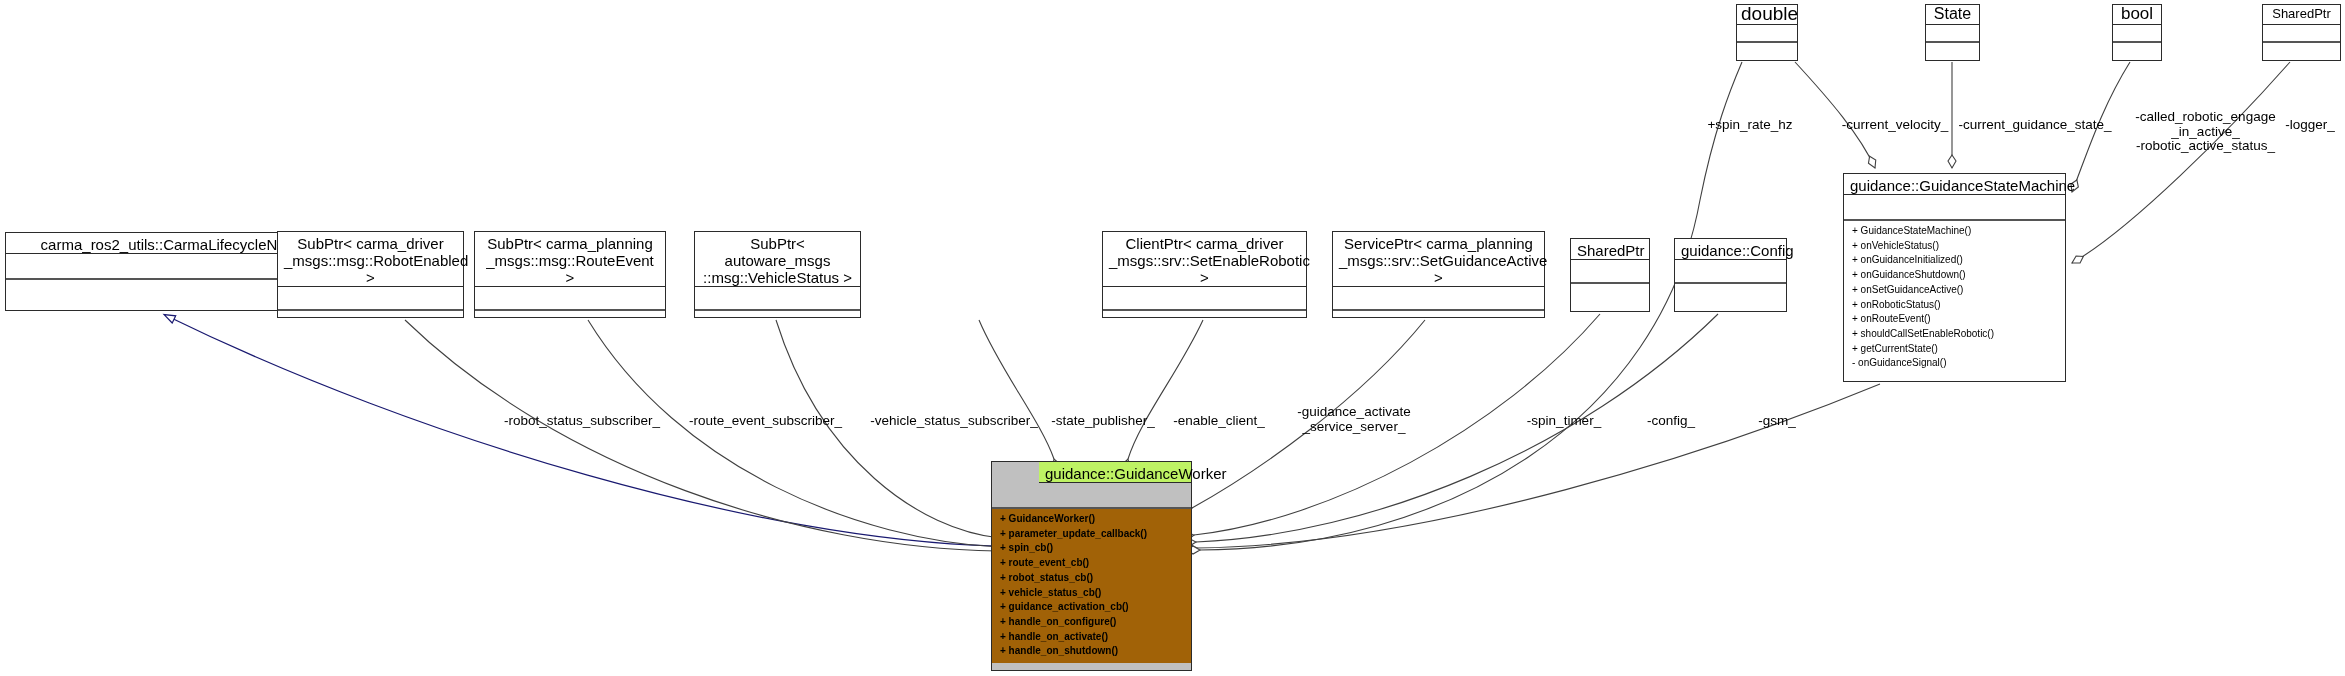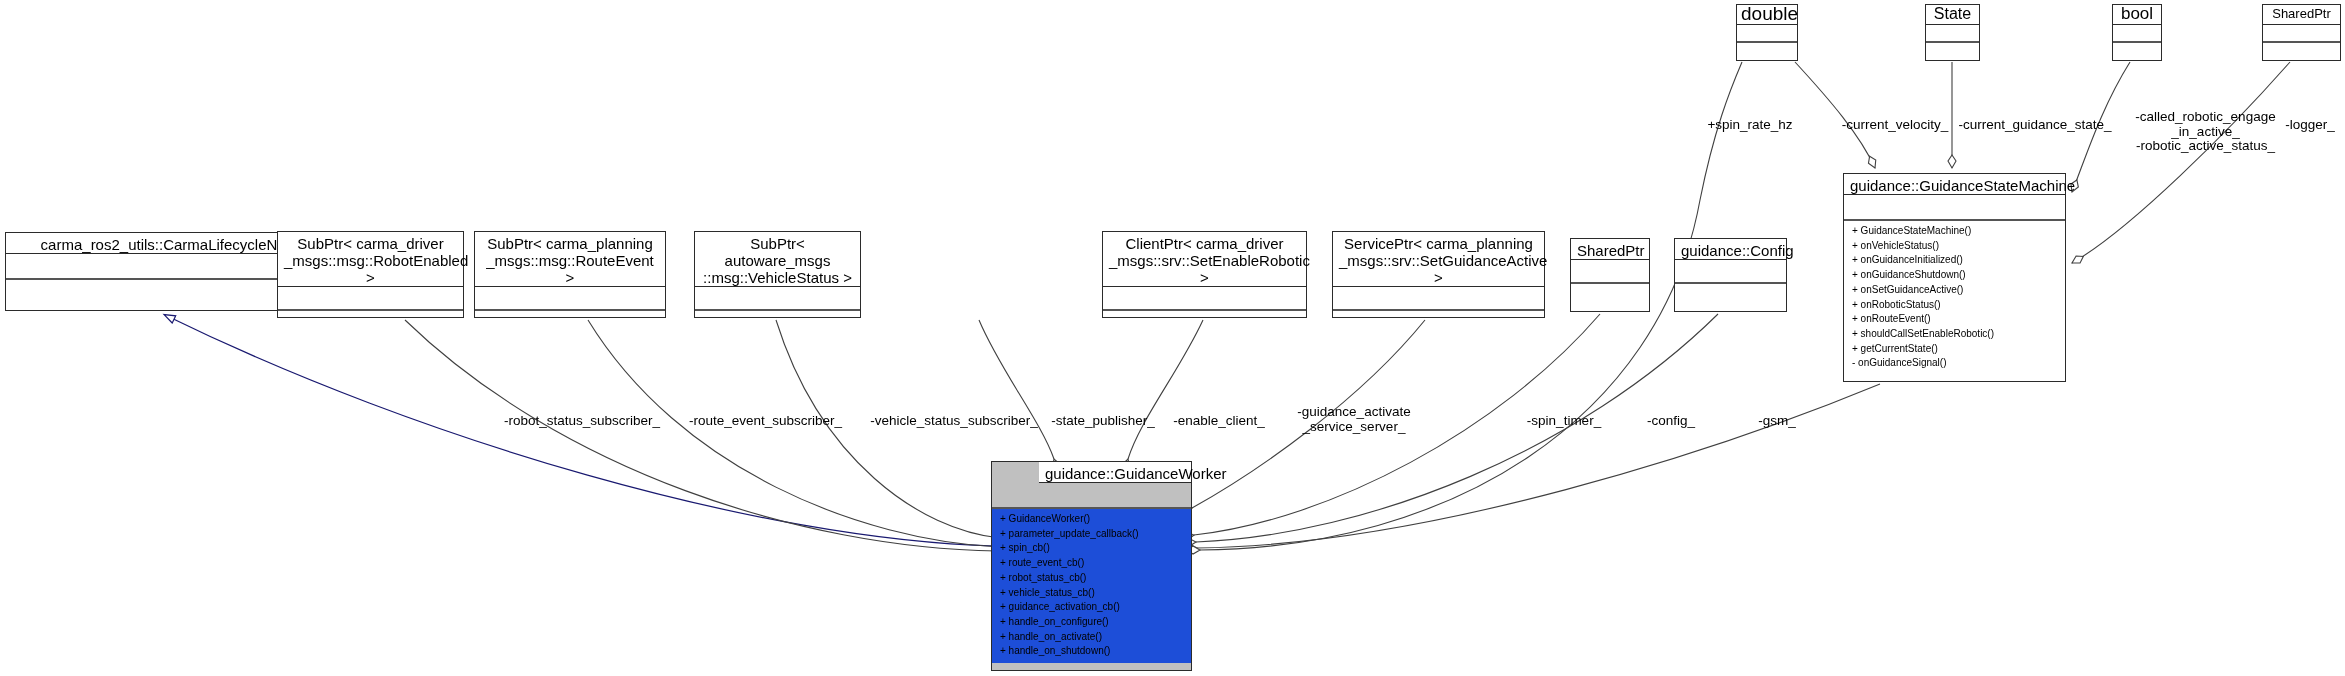--- a/index.html
+++ b/index.html
@@ -26,23 +26,23 @@
   }
   .node .attrs{box-sizing:border-box;border-bottom:2px solid #555555;}
   .node .ops{box-sizing:border-box;padding:3px 6px 4px 8px;}
   .node .ops div{
     font-size:10px;
     line-height:14.7px;
     color:#000000;
     white-space:pre;
   }
   .node.shaded{background:#c0c0c0;}
-  .node.shaded .title{background:#ffffff;margin-left:47px;}
+  .node.shaded .title{background:#bef264;margin-left:47px;}
   .node.shaded .attrs{background:#c0c0c0;}
-  .node.shaded .ops{background:#1d4ed8;}
+  .node.shaded .ops{background:#a16207;font-weight:bold;}
 
   .edge-label{
     position:absolute;
     font-size:13.5px;
     line-height:14.5px;
     color:#000000;
     white-space:pre-line;
     text-align:center;
   }
 </style>

